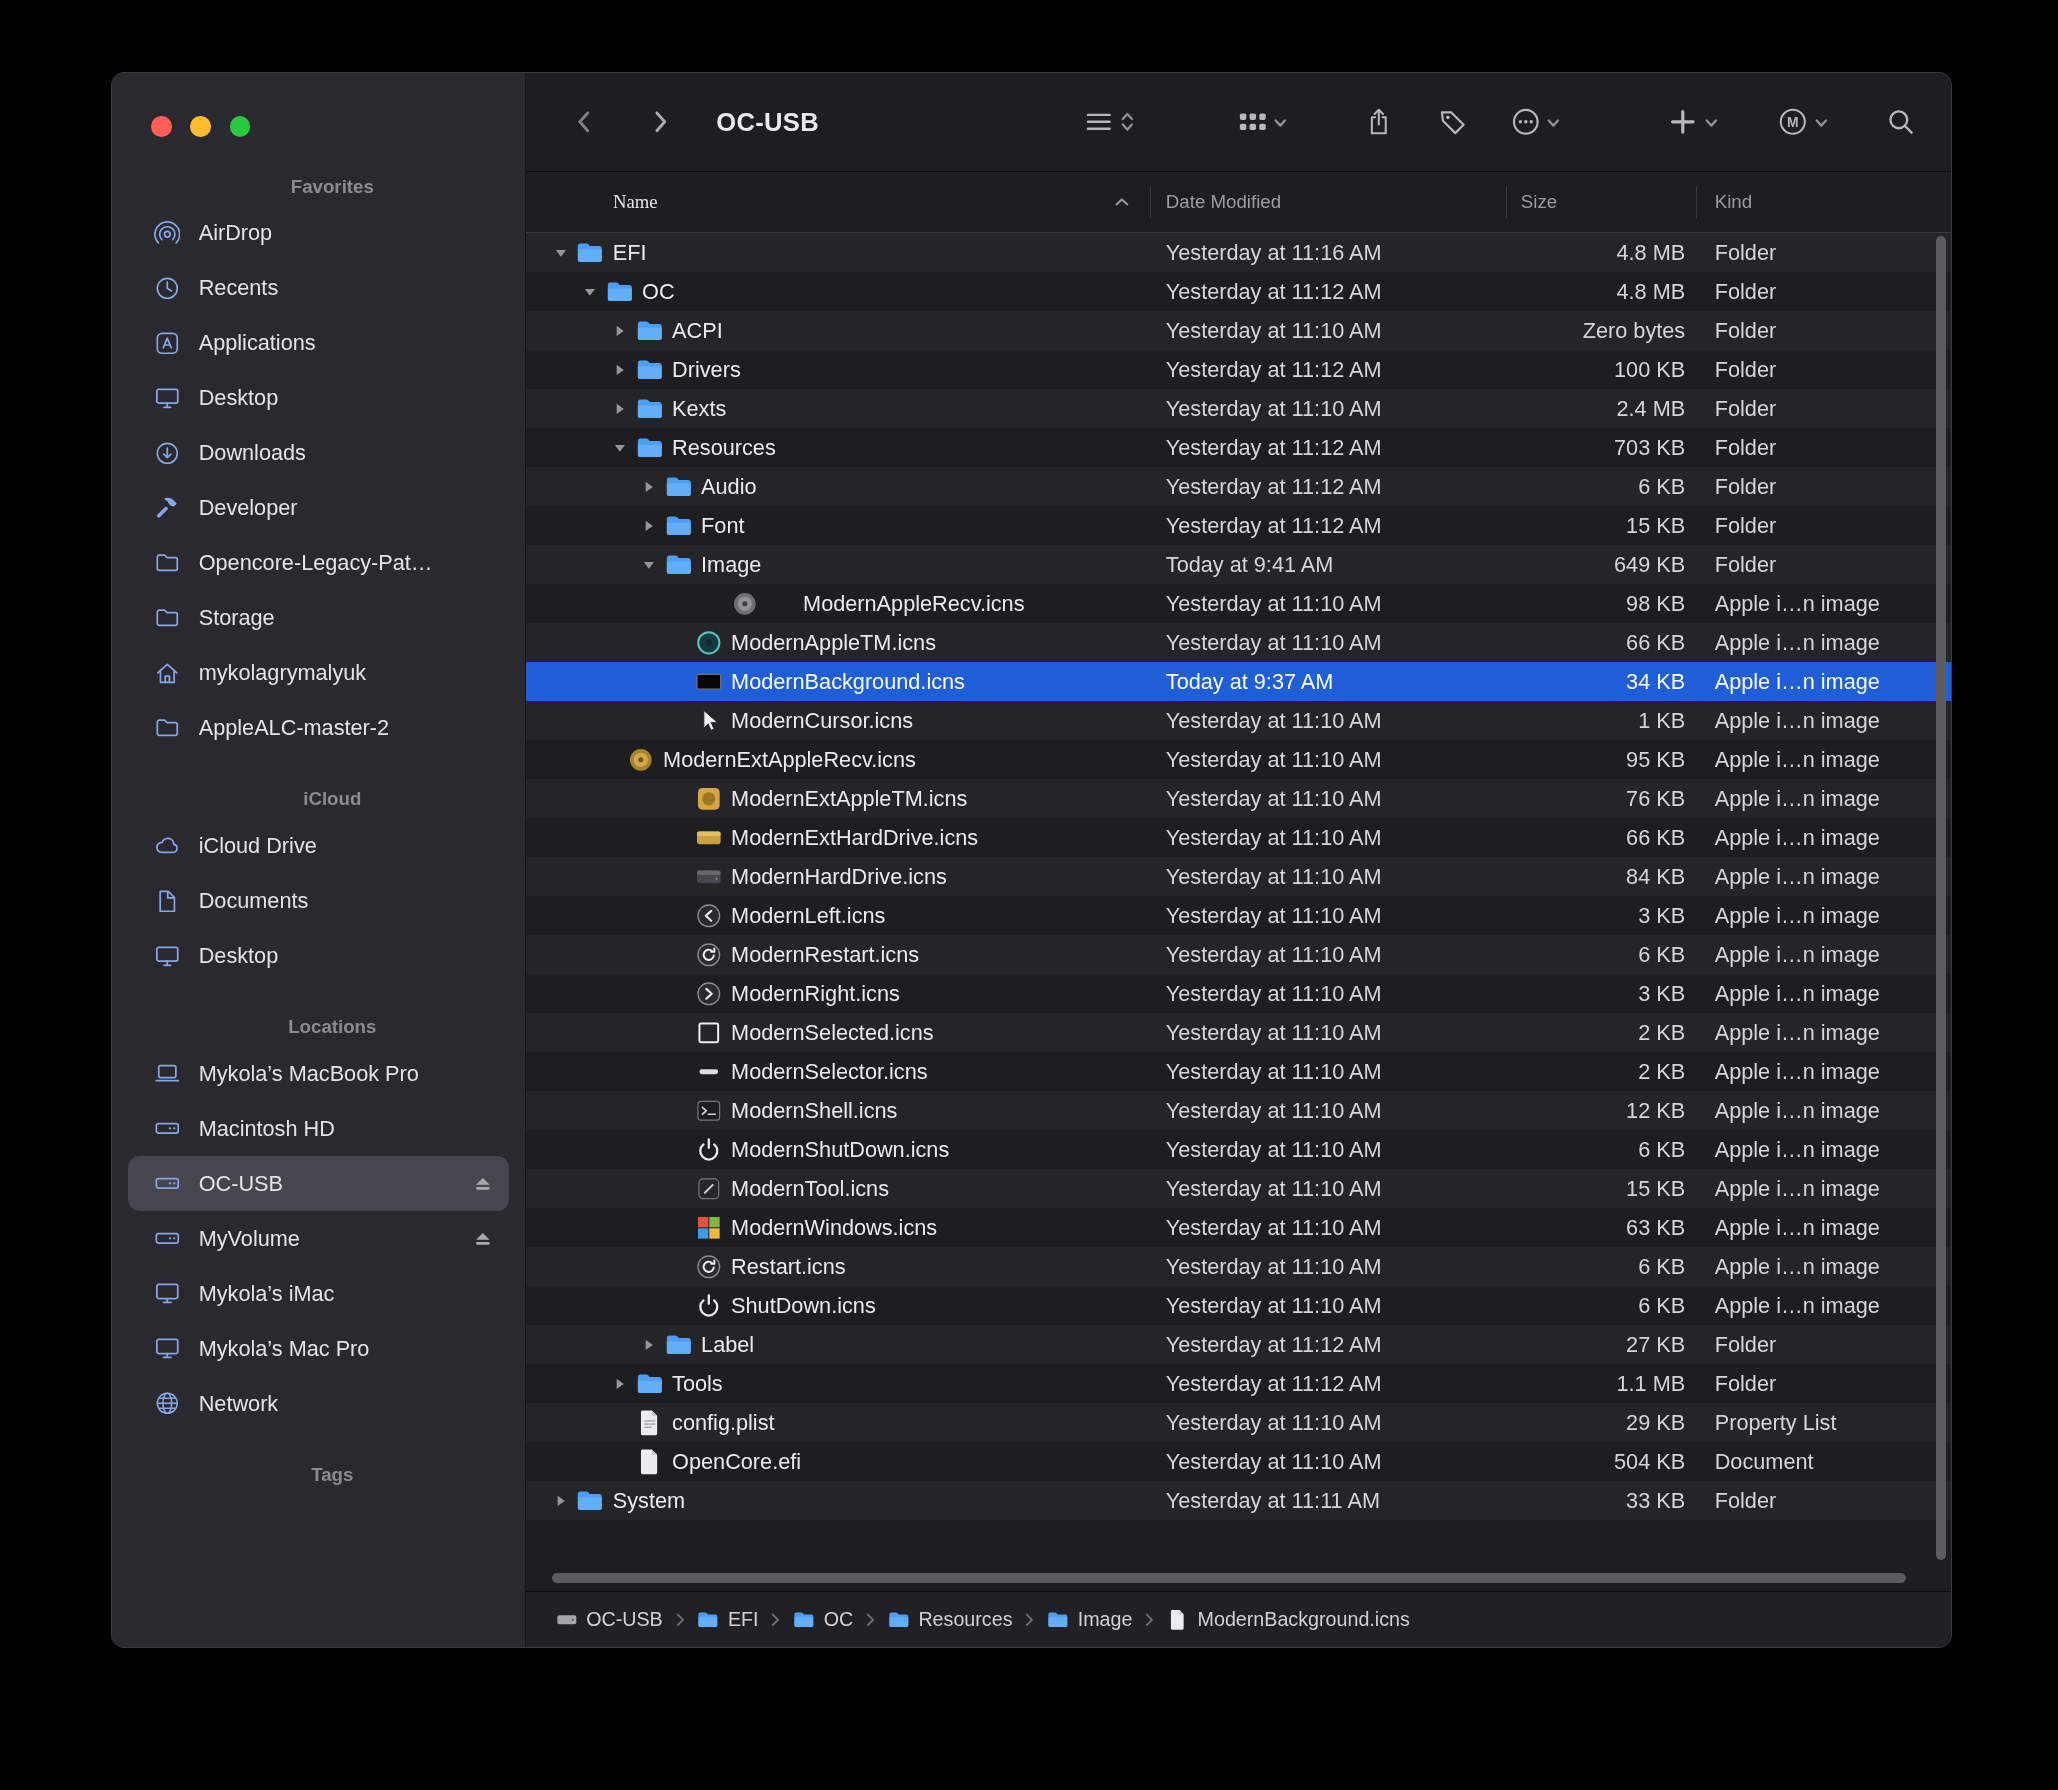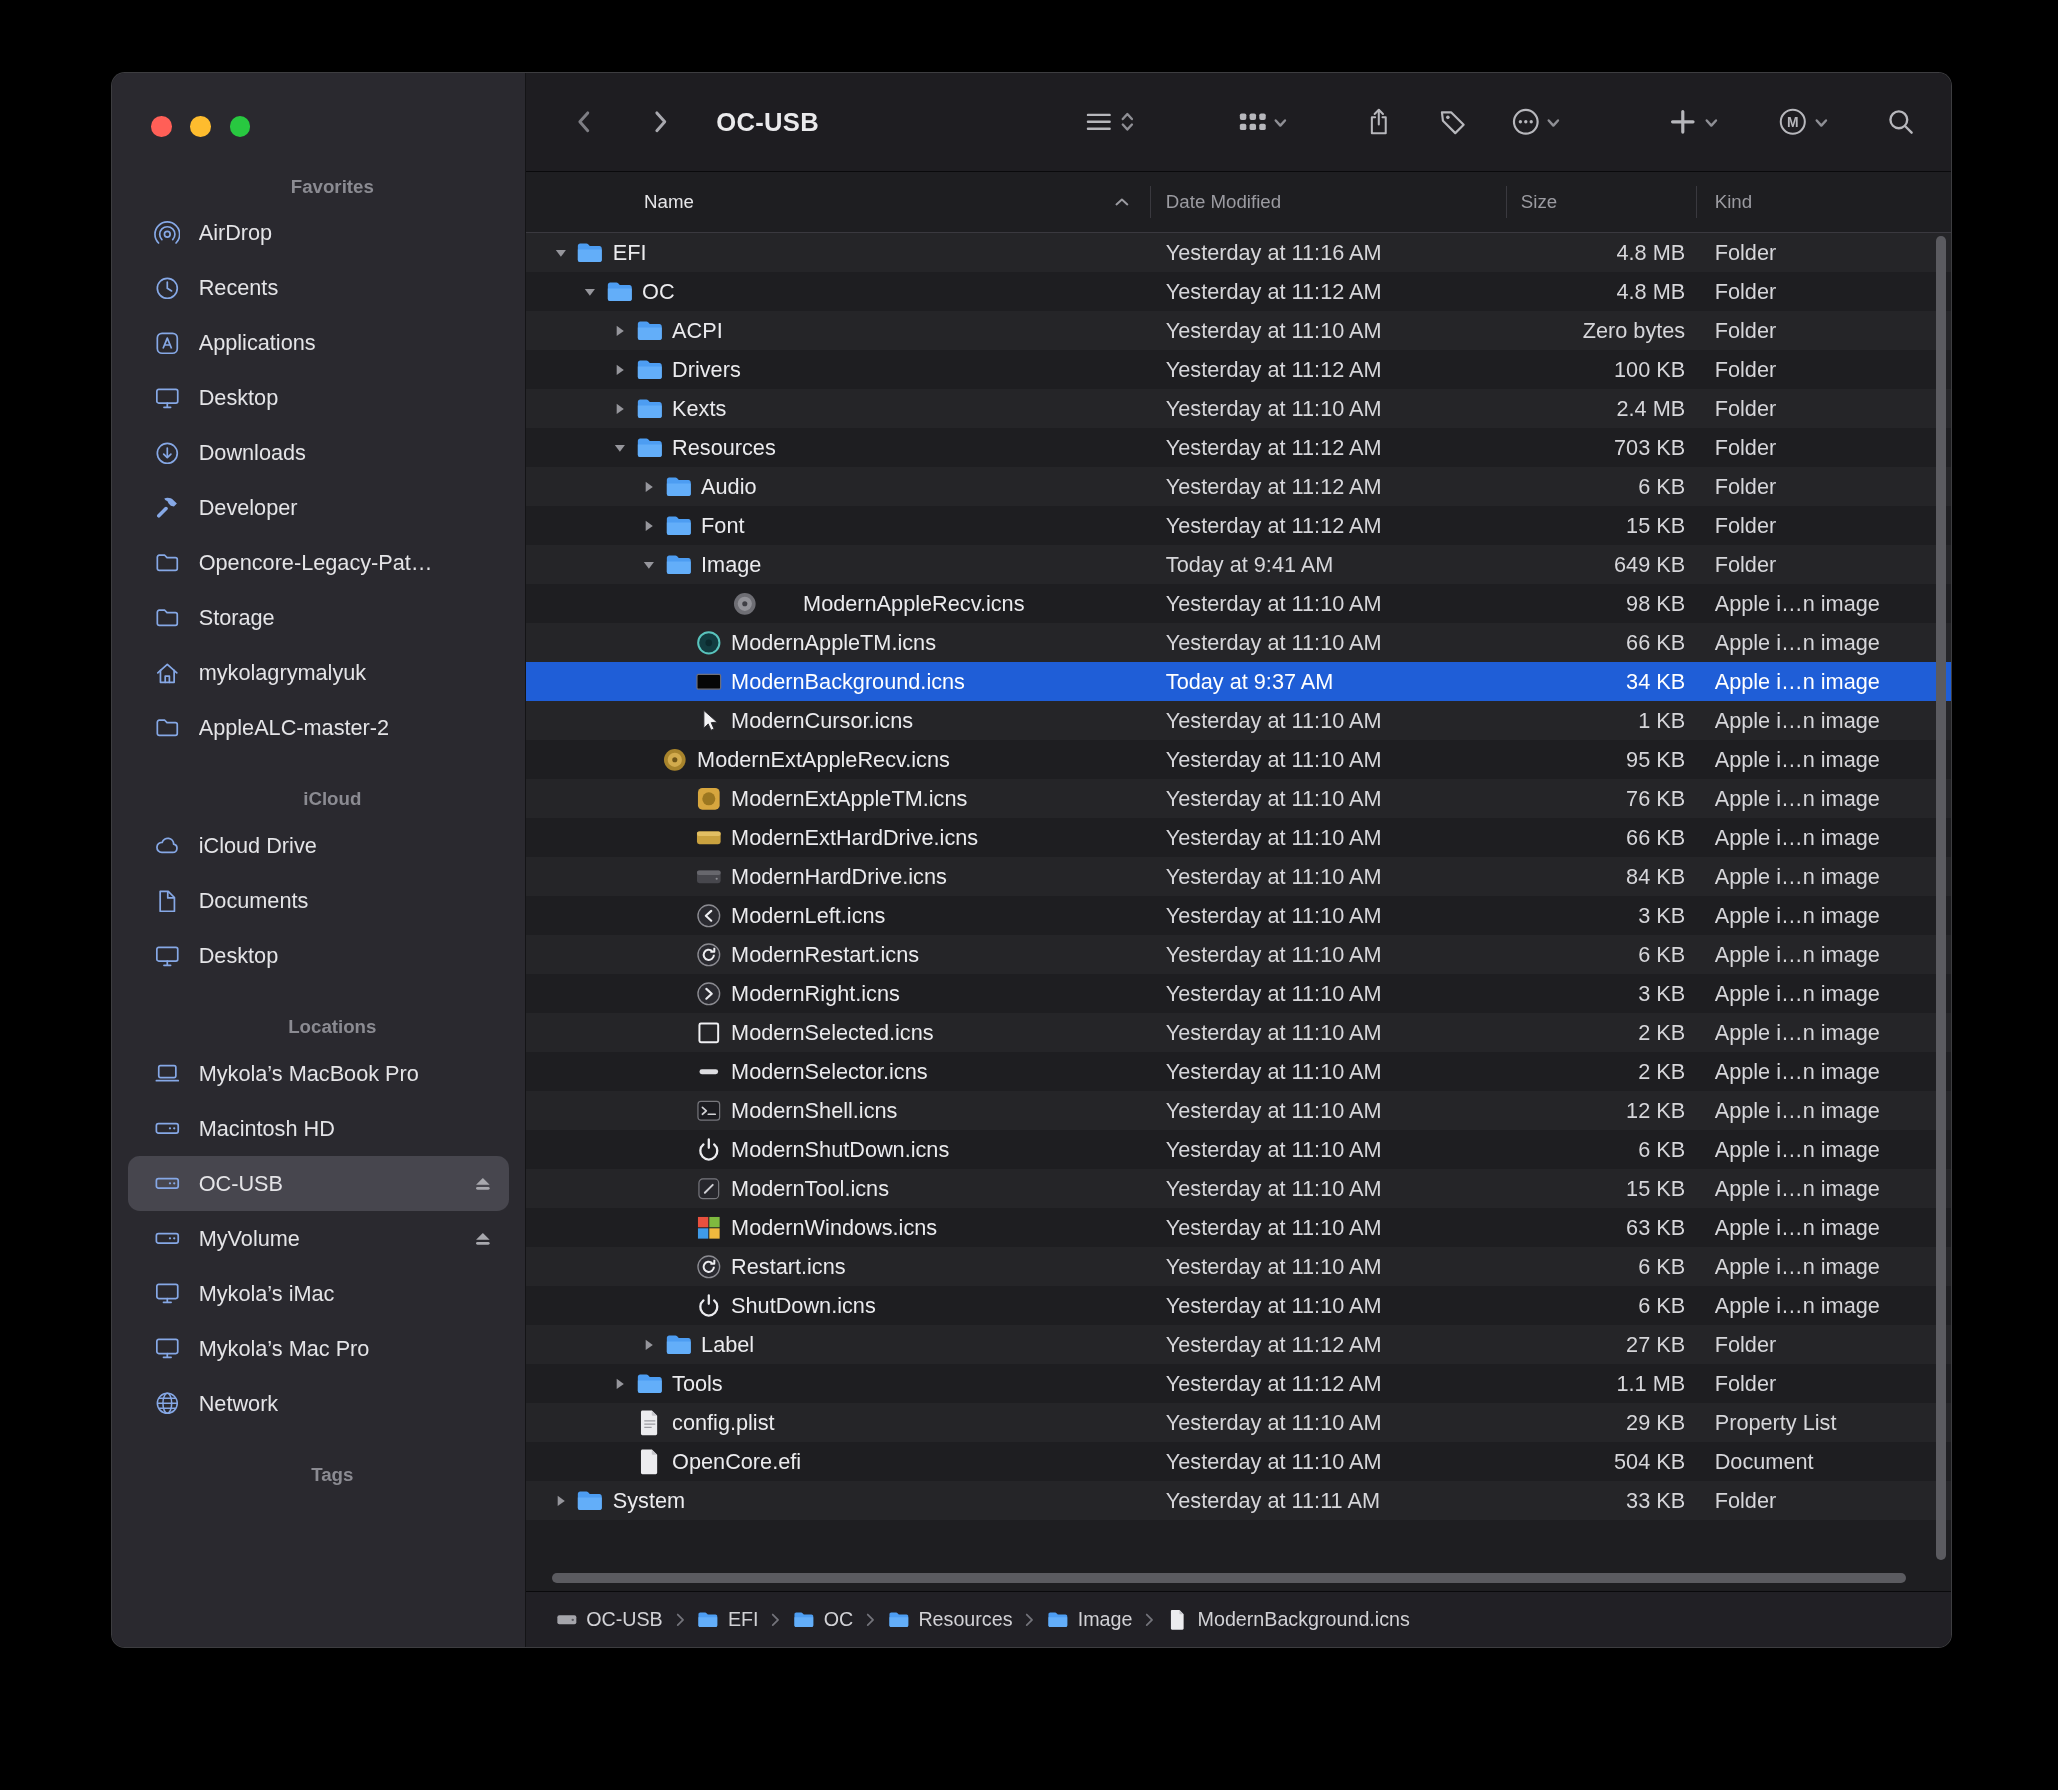--- a/index.html
+++ b/index.html
@@ -50,21 +50,21 @@
   #tb-right .tb-group:nth-child(4) { margin-left:45px; }
   #tb-right .tb-group:nth-child(5) { margin-left:43px; }
   #tb-right .tb-group:nth-child(6) { margin-left:106px; }
   #tb-right .tb-group:nth-child(7) { margin-left:59px; }
   #tb-right .tb-group:nth-child(8) { margin-left:57px; }
 
   
   .col-headers { height:61px; flex:none; display:grid; grid-template-columns:625px 356px 190px minmax(0,1fr); align-items:center; border-bottom:1px solid #3a393f; font-size:18.7px; color:#9b9ba1; background:#1e1e21; }
   .col-h { position:relative; height:100%; display:flex; align-items:center; white-space:nowrap; }
   .col-h:not(:last-child)::after { content:''; position:absolute; right:0; top:13.8px; bottom:13.8px; width:1px; background:#3a393f; }
-  .col-h-name { padding-left:118px; }
+  .col-h-name { padding-left:87px;font-family:Liberation Serif, serif; }
   .col-h-name span:first-child { color:#e6e6e9; }
   .col-h-date { padding-left:14.8px; }
   .col-h-size { padding-left:13.8px; }
   .col-h-kind { padding-left:17.7px; }
   .sort { margin-left:auto; margin-right:21.7px; display:flex; color:#9b9ba1; }
   .sort svg { width:15.8px; height:9.9px; }
 
   
   .list-body { flex:1; min-height:0; position:relative; overflow:hidden; }
   .row { height:39px; display:grid; grid-template-columns:625px 356px 190px minmax(0,1fr); align-items:center; font-size:21.7px; }
@@ -679,21 +679,21 @@
                   <path d="M9 3.5 V21.5 L13.4 17.2 L16.2 23.6 L19.3 22.2 L16.5 15.9 L22.5 15.4 Z" fill="#f4f4f6" stroke="#2c2c30" stroke-width="1"></path>
                 </svg>
               </span>
               <span class="fname">ModernCursor.icns</span>
             </div>
             <div class="cell cell-date">Yesterday at 11:10 AM</div>
             <div class="cell cell-size">1 KB</div>
             <div class="cell cell-kind">Apple i…n image</div>
           </div>
           <div class="row">
-            <div class="cell cell-name" style="padding-left: 104px;">
+            <div class="cell cell-name" style="padding-left: 70px;">
               <span class="disc"></span>
               <span class="ficon">
                 <svg viewBox="0 0 28 28">
                   <circle cx="14" cy="14" r="11" fill="#a8842c"></circle>
                   <circle cx="14" cy="14" r="7.2" fill="#d2ab4d"></circle>
                   <circle cx="14" cy="14" r="2.6" fill="#6f5518"></circle>
                 </svg>
               </span>
               <span class="fname">ModernExtAppleRecv.icns</span>
             </div>

